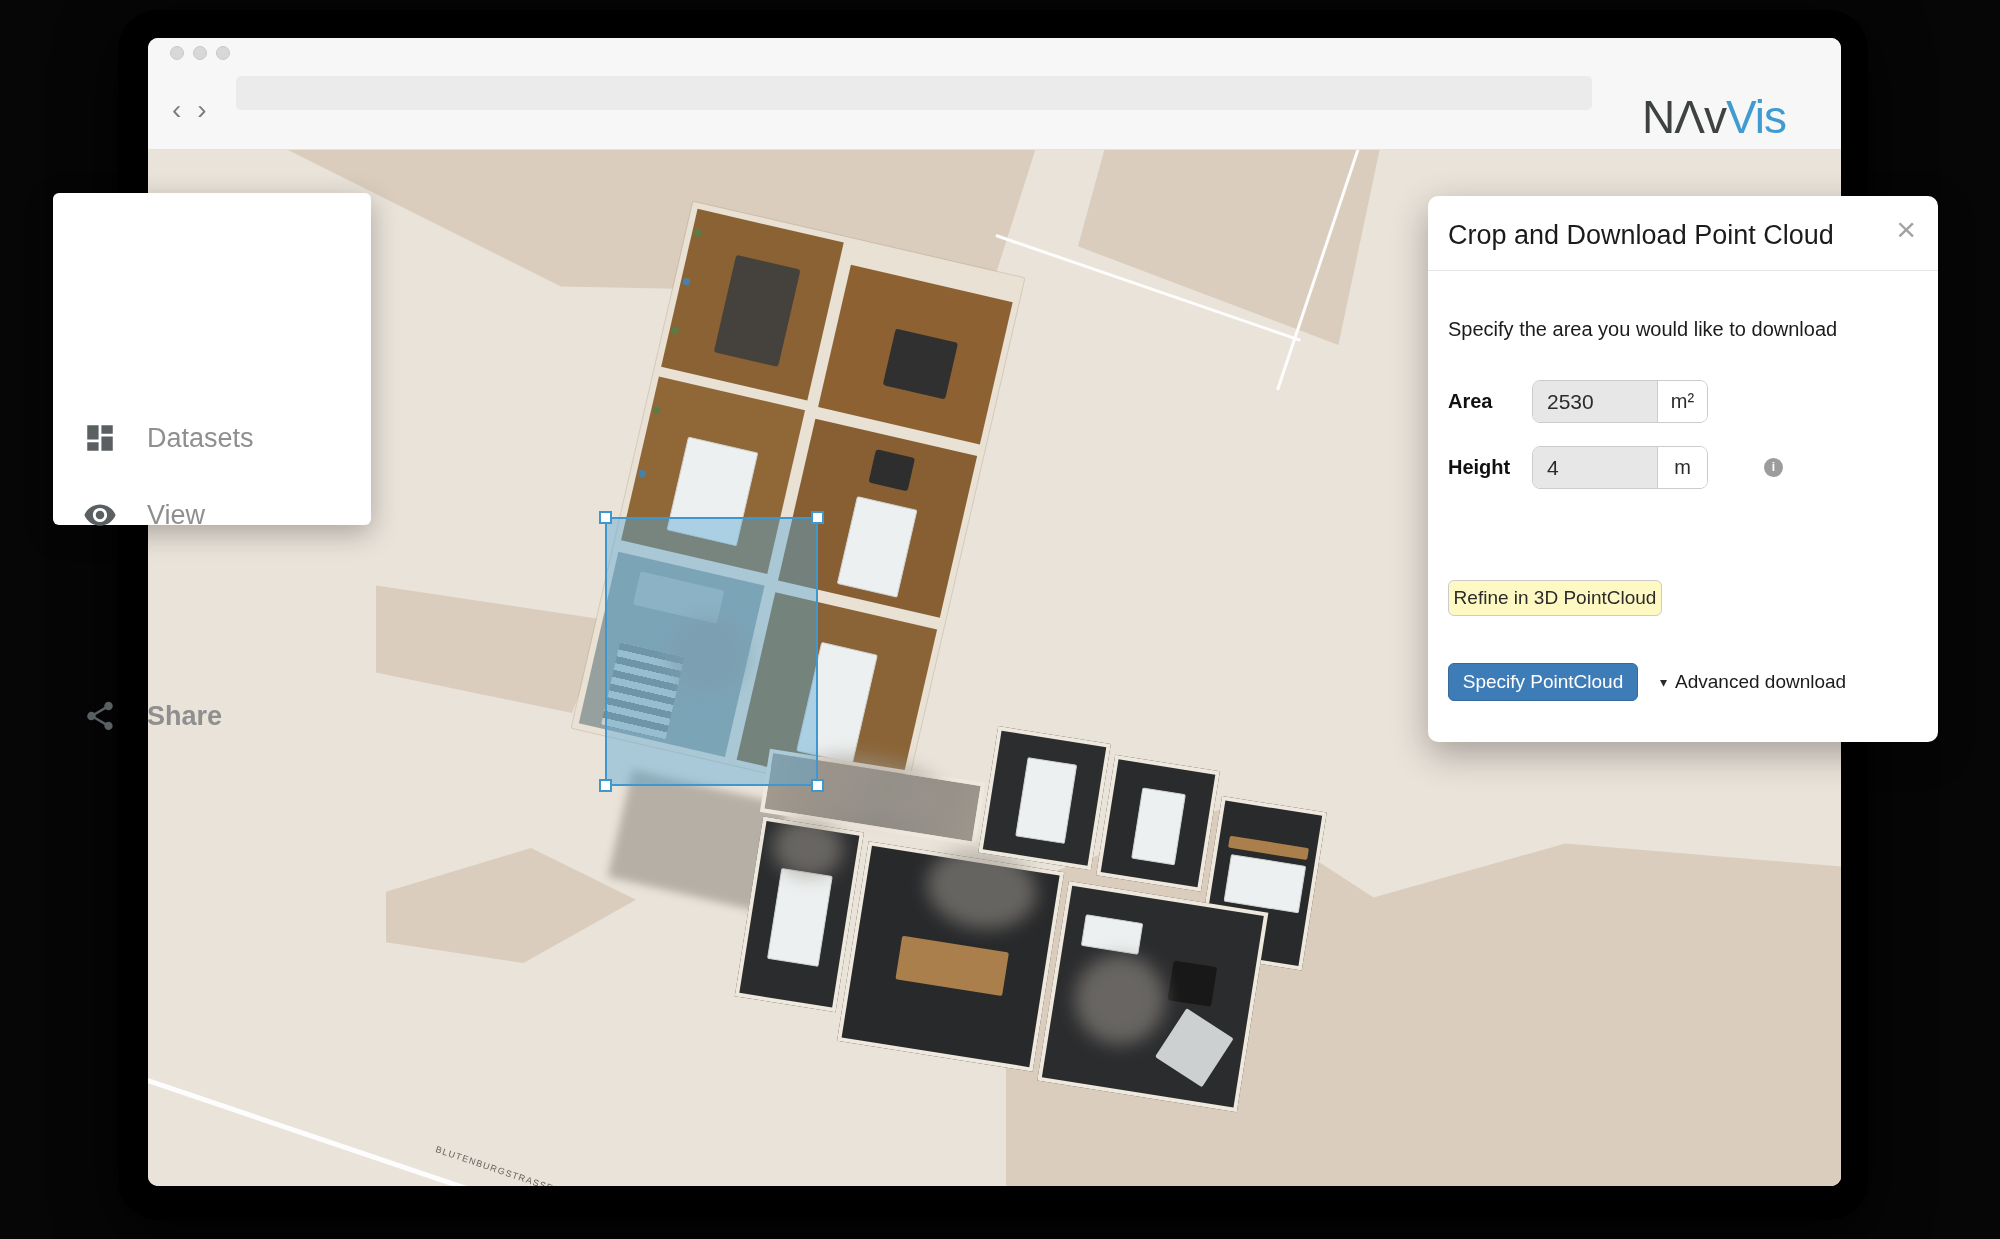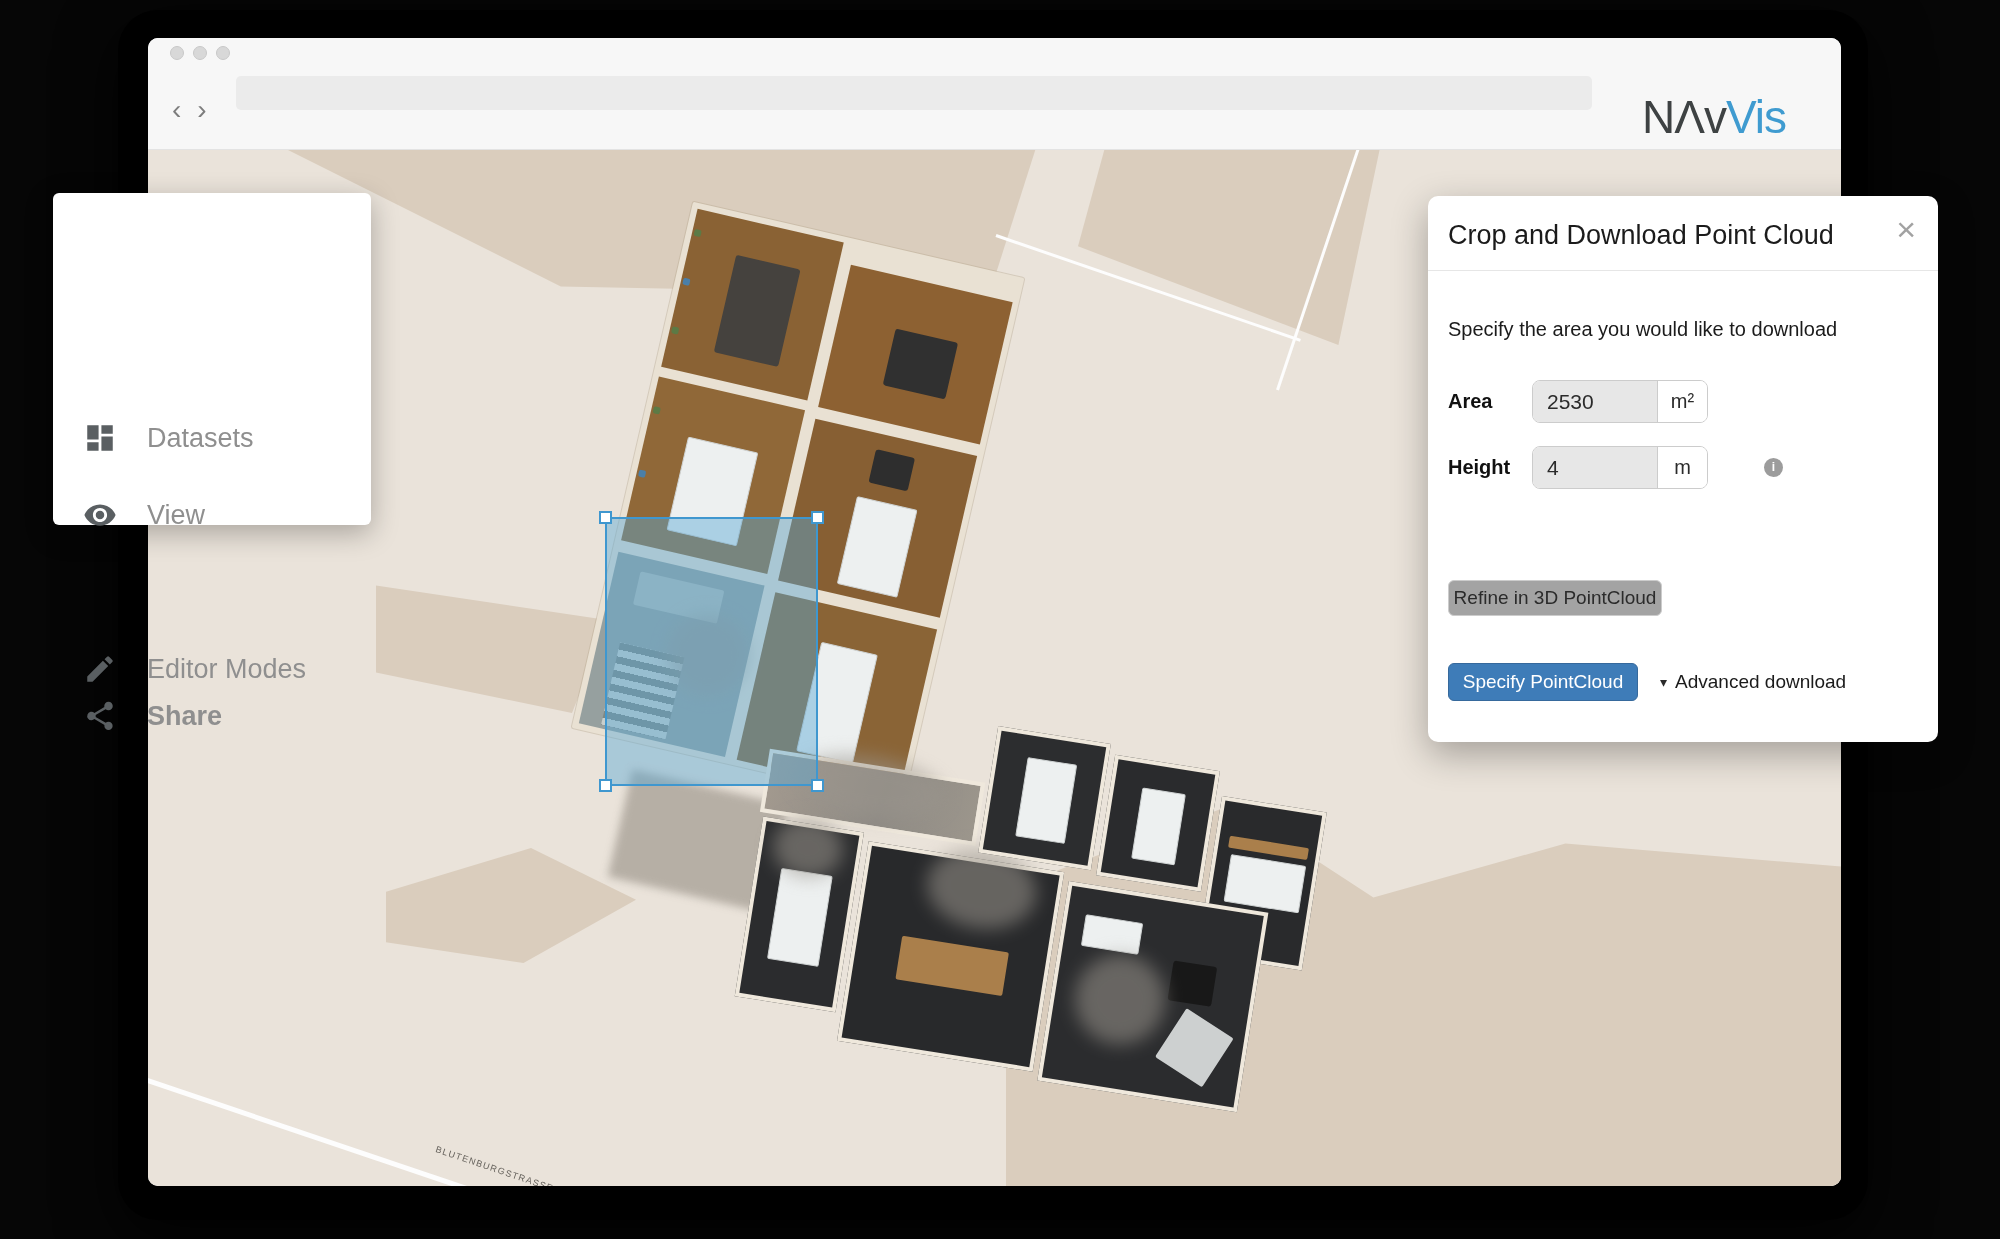--- a/index.html
+++ b/index.html
@@ -111,21 +111,21 @@
   .row-area { top:184px; } .row-height { top:250px; }
   .d-label { width:84px; font-size:20px; font-weight:700; color:#111; }
   .igroup { display:flex; height:43px; border:1px solid #ccc; border-radius:8px; overflow:hidden; }
   .igroup input { width:124px; height:100%; border:none; outline:none; background:#e7e7e7;
                   font-size:21px; color:#2b2b2b; padding-left:14px;
                   font-family:"Liberation Sans", sans-serif; }
   .unit { width:50px; background:#fff; border-left:1px solid #ccc; display:flex; align-items:center;
           justify-content:center; font-size:20px; color:#2b2b2b; }
   .info { position:absolute; left:316px; width:19px; height:19px; border-radius:50%; background:#9c9c9c;
           color:#fff; font-size:12px; font-weight:700; text-align:center; line-height:19px; cursor:pointer; }
-  .btn-refine { position:absolute; left:20px; top:384px; width:214px; height:36px; background:#a3a3a3;
+  .btn-refine { position:absolute; left:20px; top:384px; width:214px; height:36px; background:#fef9c3;
                 border:1px solid #ccc; border-radius:6px; font-size:19px; color:#2b2b2b;
                 font-family:"Liberation Sans", sans-serif; cursor:pointer; }
   .dl-row { position:absolute; left:20px; top:467px; display:flex; align-items:center; }
   .btn-download { width:190px; height:38px; background:#3e7cb8; border:1px solid #36699c;
                   border-radius:6px; color:#fff; font-size:19px;
                   font-family:"Liberation Sans", sans-serif; cursor:pointer; }
   .adv { margin-left:22px; display:flex; align-items:center; cursor:pointer; }
   .adv .caret { font-size:14px; color:#2b2b2b; margin-right:8px; }
   .adv .adv-lbl { font-size:19px; color:#1b1b1b; }
 </style>
@@ -245,28 +245,20 @@
       <span class="lbl">Datasets</span>
     </div>
     <div class="menu-item mi1">
       <span class="icn">
         <svg viewBox="0 0 24 24">
             <path d="M12 4.5C7 4.5 2.7 7.6 1 12c1.7 4.4 6 7.5 11 7.5s9.3-3.1 11-7.5c-1.7-4.4-6-7.5-11-7.5zM12 17c-2.8 0-5-2.2-5-5s2.2-5 5-5 5 2.2 5 5-2.2 5-5 5zm0-8c-1.7 0-3 1.3-3 3s1.3 3 3 3 3-1.3 3-3-1.3-3-3-3z"></path>
           </svg>
       </span>
       <span class="lbl">View</span>
     </div>
-    <div class="menu-item mi3">
-      <span class="icn">
-        <svg viewBox="0 0 24 24">
-            <path d="M3 17.25V21h3.75L17.8 9.94l-3.75-3.75L3 17.25zM20.7 7a1 1 0 0 0 0-1.4l-2.3-2.3a1 1 0 0 0-1.4 0l-1.8 1.8 3.75 3.75L20.7 7z"></path>
-          </svg>
-      </span>
-      <span class="lbl">Editor Modes</span>
-    </div>
     <div class="menu-item mi4">
       <span class="icn">
         <svg viewBox="0 0 24 24">
             <path d="M18 16.08c-.76 0-1.44.3-1.96.77L8.91 12.7c.05-.23.09-.46.09-.7s-.04-.47-.09-.7l7.05-4.11c.54.5 1.25.81 2.04.81a3 3 0 1 0-3-3c0 .24.04.47.09.7L8.04 9.81A3 3 0 1 0 6 15c.79 0 1.5-.31 2.04-.81l7.12 4.16c-.05.21-.08.43-.08.65a2.92 2.92 0 1 0 2.92-2.92z"></path>
           </svg>
       </span>
       <span class="lbl">Share</span>
     </div>
   </div>
 

